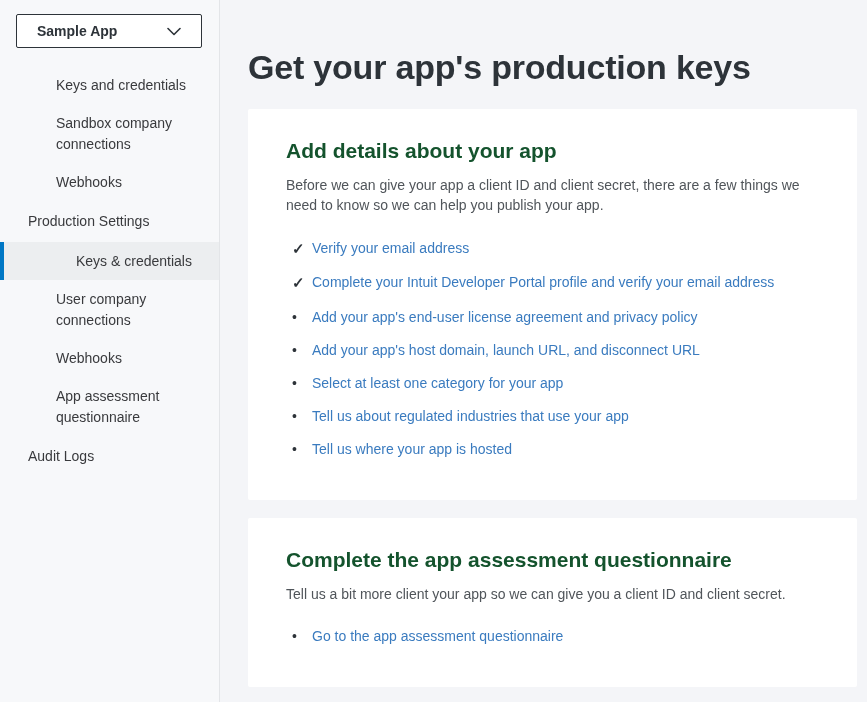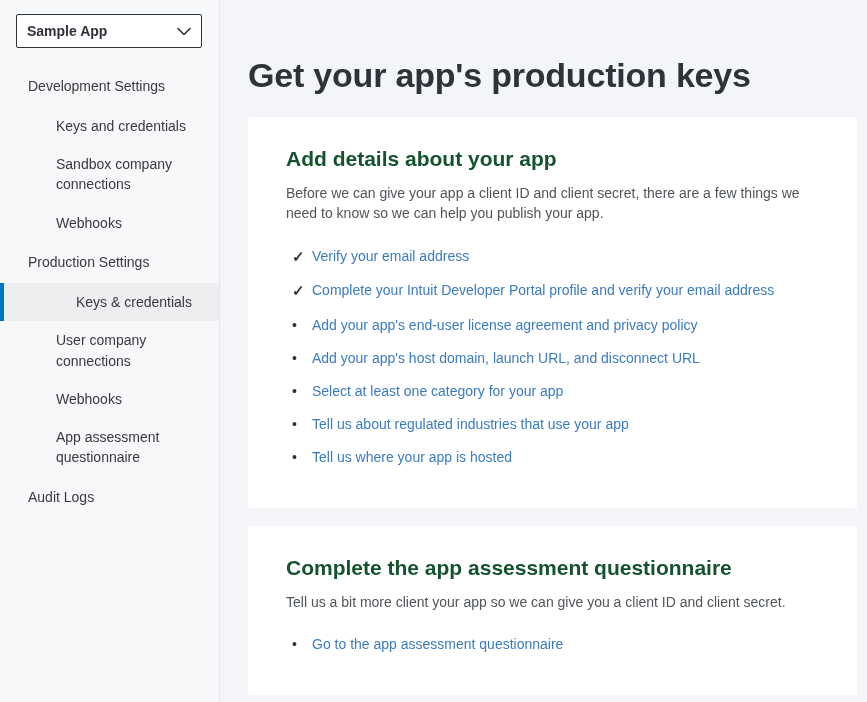--- a/index.html
+++ b/index.html
@@ -34,21 +34,21 @@
     position: relative;
   }
   .app-select {
     width: 186px;
     height: 34px;
     border: 1px solid #2d3339;
     background: #ffffff;
     border-radius: 2px;
     display: flex;
     align-items: center;
-    padding: 0 10px;
+    padding: 0 20px;
     font-size: 14px;
     font-weight: bold;
     color: #2d3339;
     cursor: pointer;
   }
   .app-select .caret {
     margin-left: auto;
     display: inline-block;
   }
   .nav-section {
@@ -70,21 +70,21 @@
     border-left: 4px solid #0077c5;
     padding-left: 72px;
   }
 
   
   .main {
     flex: 1;
     height: 702px;
     background: #f4f5f8;
     overflow: hidden;
-    padding: 8px 0 0 0;
+    padding: 0 0 0 0;
   }
   .page-title {
     font-size: 34px;
     font-weight: bold;
     color: #2d3339;
     margin: 48px 0 22px 28px;
     letter-spacing: -0.2px;
   }
   .card {
     background: #ffffff;
@@ -147,21 +147,20 @@
       <div class="app-select">
         <span>Sample App</span>
         <span class="caret">
           <svg width="14" height="9" viewBox="0 0 14 9" aria-hidden="true">
             <path d="M1 1.5 L7 7.5 L13 1.5" fill="none" stroke="#2d3339" stroke-width="1.6" stroke-linecap="round" stroke-linejoin="round"></path>
           </svg>
         </span>
       </div>
     </div>
 
-    <div class="nav-section">Development Settings</div>
     <div class="nav-sub">Keys and credentials</div>
     <div class="nav-sub">Sandbox company connections</div>
     <div class="nav-sub">Webhooks</div>
     <div class="nav-section">Production Settings</div>
     <div class="nav-sub active">Keys &amp; credentials</div>
     <div class="nav-sub">User company connections</div>
     <div class="nav-sub">Webhooks</div>
     <div class="nav-sub">App assessment questionnaire</div>
     <div class="nav-section">Audit Logs</div>
   </nav>

